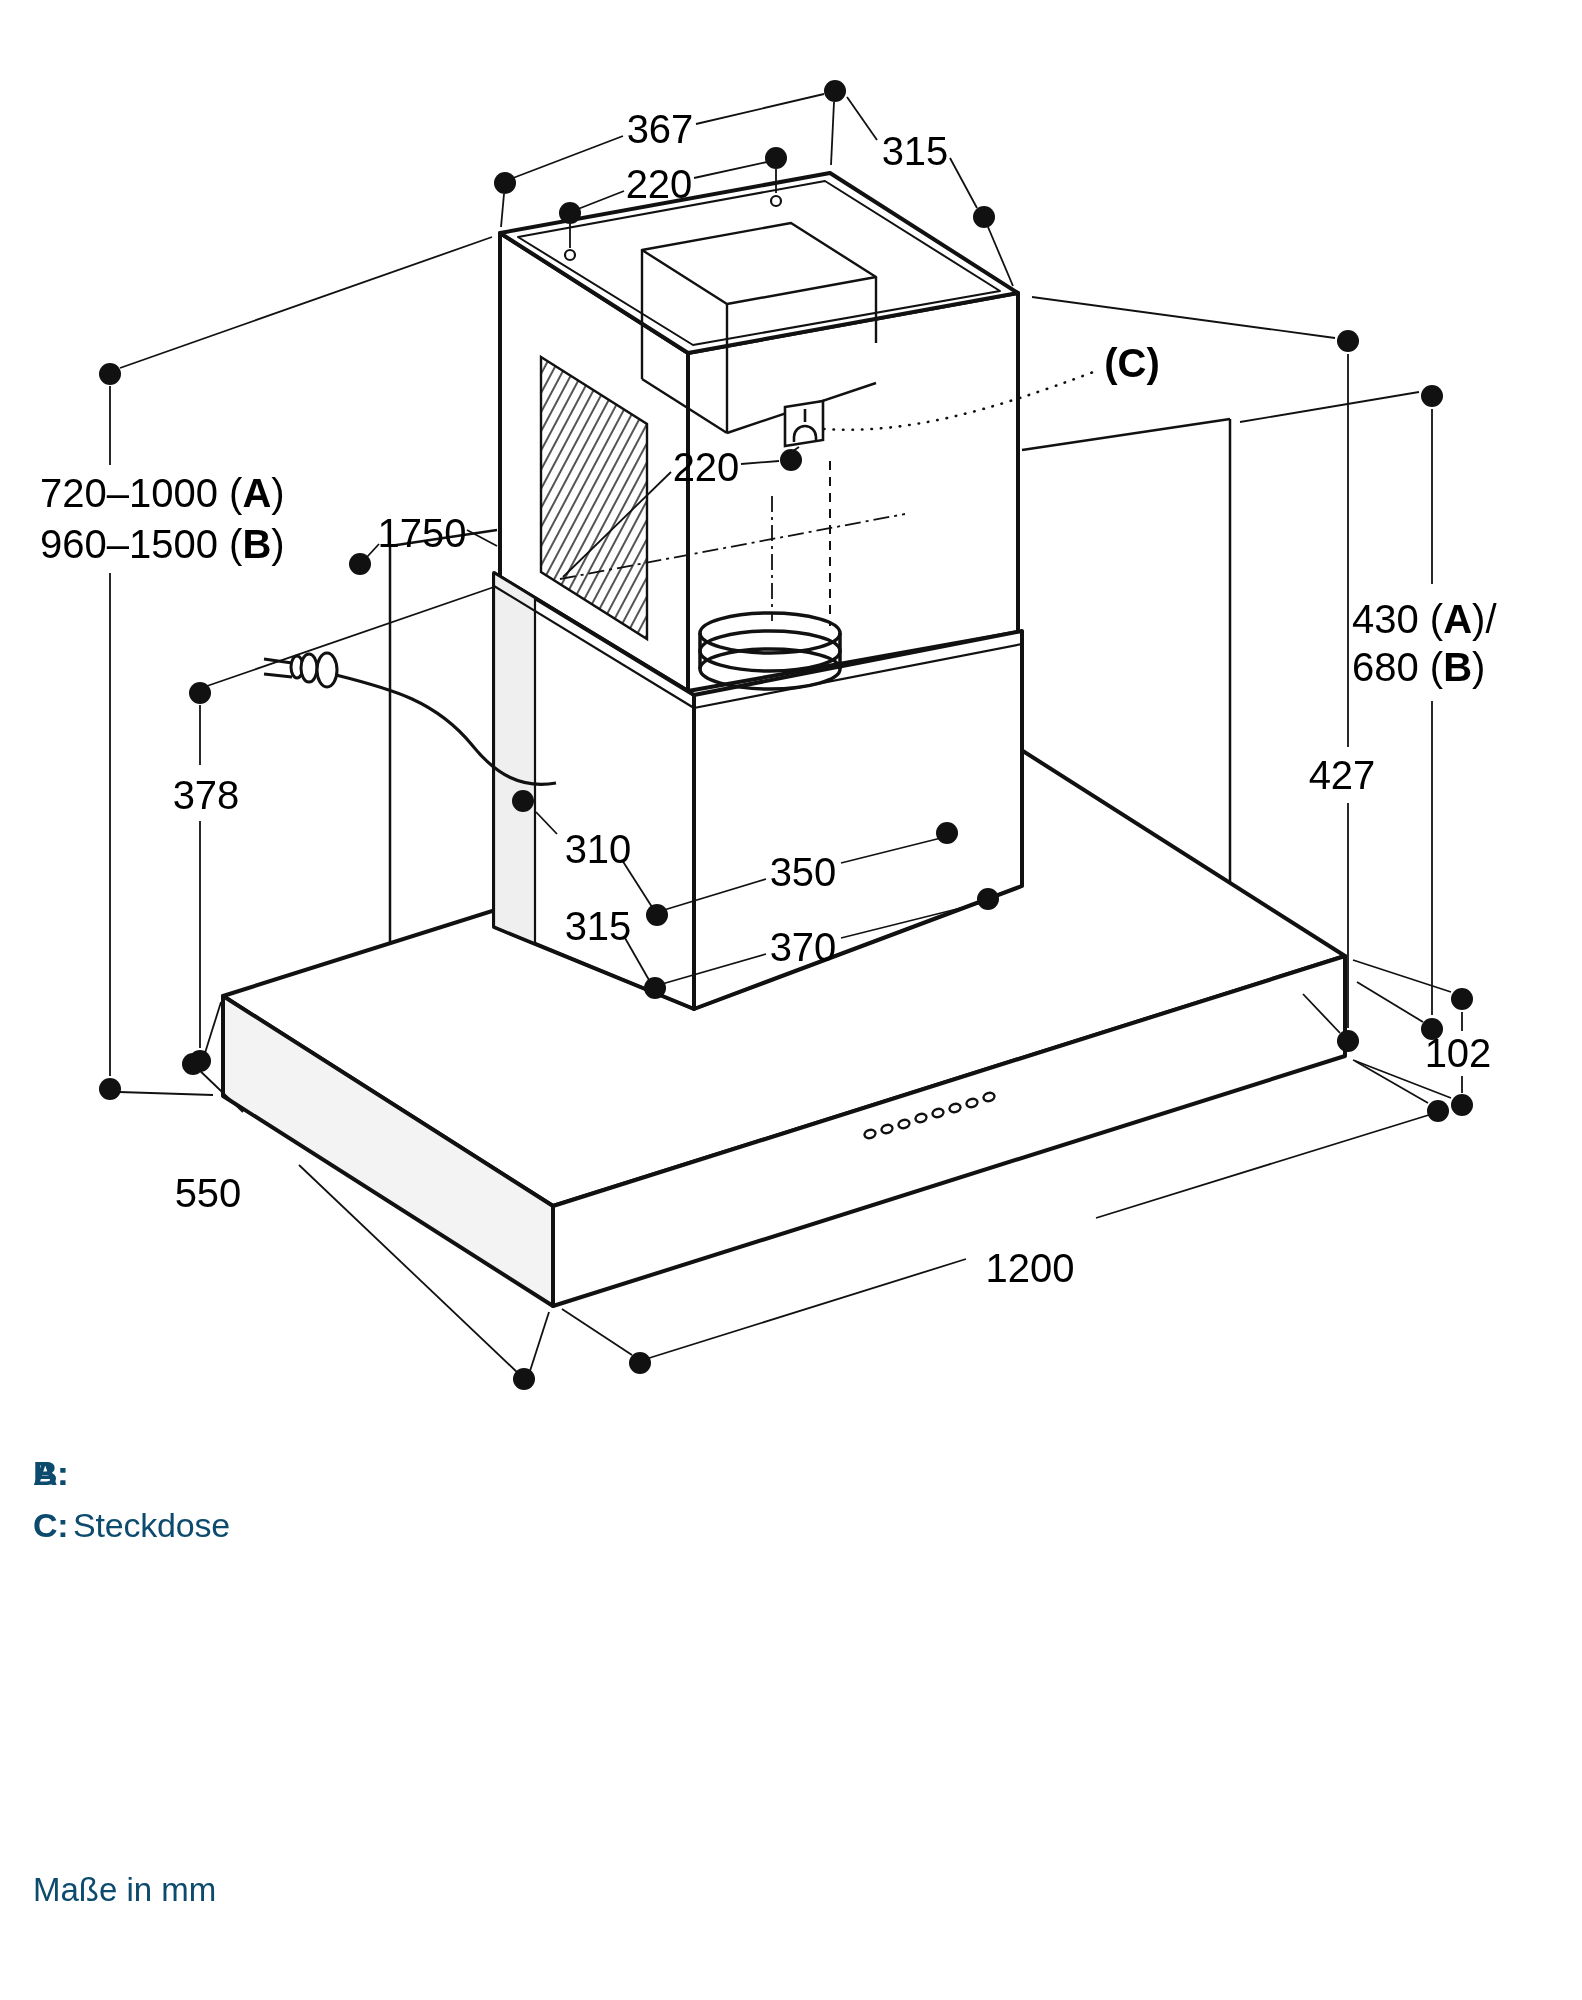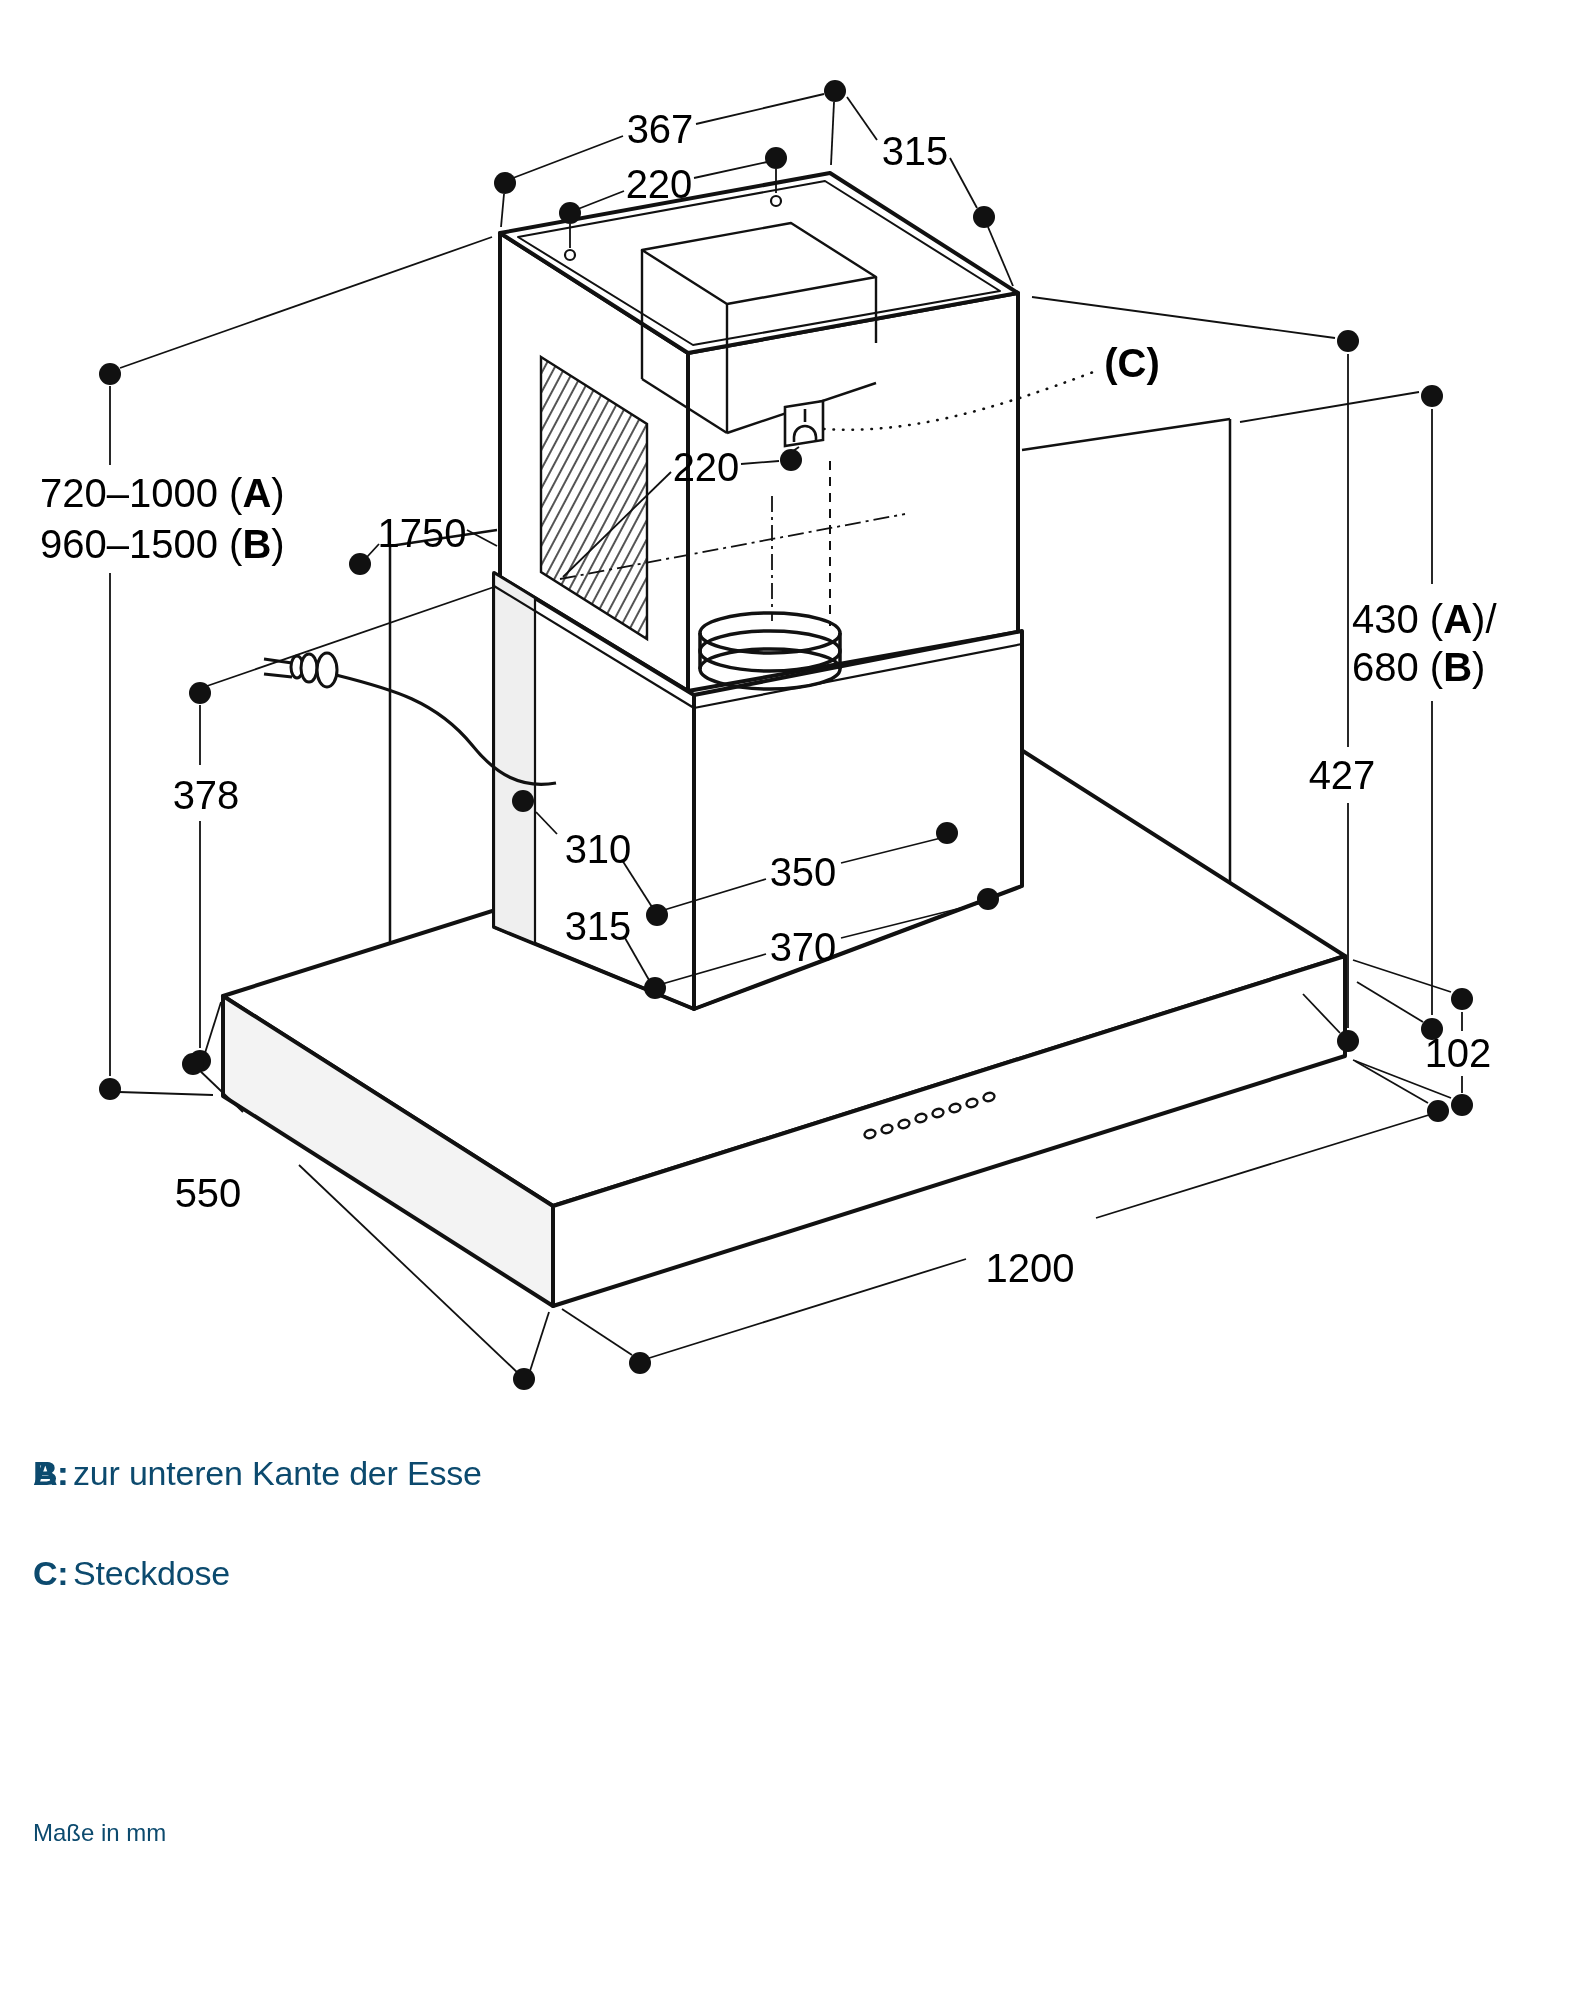--- a/index.html
+++ b/index.html
@@ -4,21 +4,21 @@
 <style>
   html,body{margin:0;padding:0;background:#fff;}
   .page{position:relative;width:1582px;height:2000px;background:#ffffff;overflow:hidden;
         font-family:"Liberation Sans",sans-serif;color:#0c4a6e;margin-top:41px;}
   svg{position:absolute;left:0;top:0;}
   svg text{font-family:"Liberation Sans",sans-serif;fill:#000;font-size:40px;}
   .notes{position:absolute;left:33px;top:1408px;right:45px;font-size:34px;line-height:48px;letter-spacing:-0.2px;}
   .note{position:relative;padding-left:40px;}
   .note-key{position:absolute;left:0;top:0;font-weight:700;}
   .note-c{margin-top:52px;}
-  .footer{position:absolute;left:33px;top:1778px;font-size:24px;}
+  .footer{position:absolute;left:33px;top:1830px;font-size:33px;}
 </style>
 </head>
 <body>
 
 <div class="page">
 
 <svg width="1582" height="1360" viewBox="0 0 1582 1360">
   <defs>
     <pattern id="hatch" width="9" height="9" patternUnits="userSpaceOnUse" patternTransform="rotate(28)">
       <line x1="4" y1="0" x2="4" y2="9" stroke="#1a1a1a" stroke-width="1.5"></line>
@@ -239,21 +239,20 @@
     <text x="1458" y="1026" text-anchor="middle">102</text>
   </g>
 </svg>
 
 <div class="notes">
   <div class="note">
     <span class="note-key">A:</span>
   </div>
   <div class="note">
     <span class="note-key">B:</span>
-    <div>zur unteren Kante der Esse</div>
   </div>
   <div class="note note-c">
     <span class="note-key">C:</span>
     <div>Steckdose</div>
   </div>
 </div>
 
 <div class="footer">Maße in mm</div>
 
 </div>

